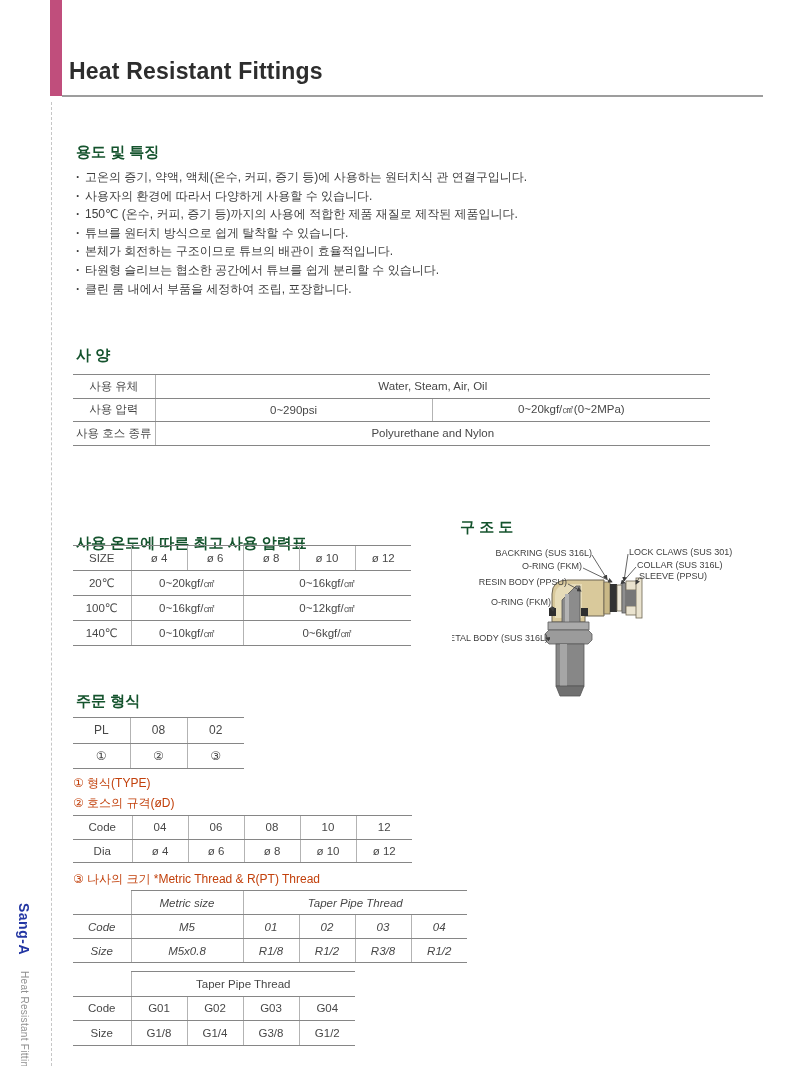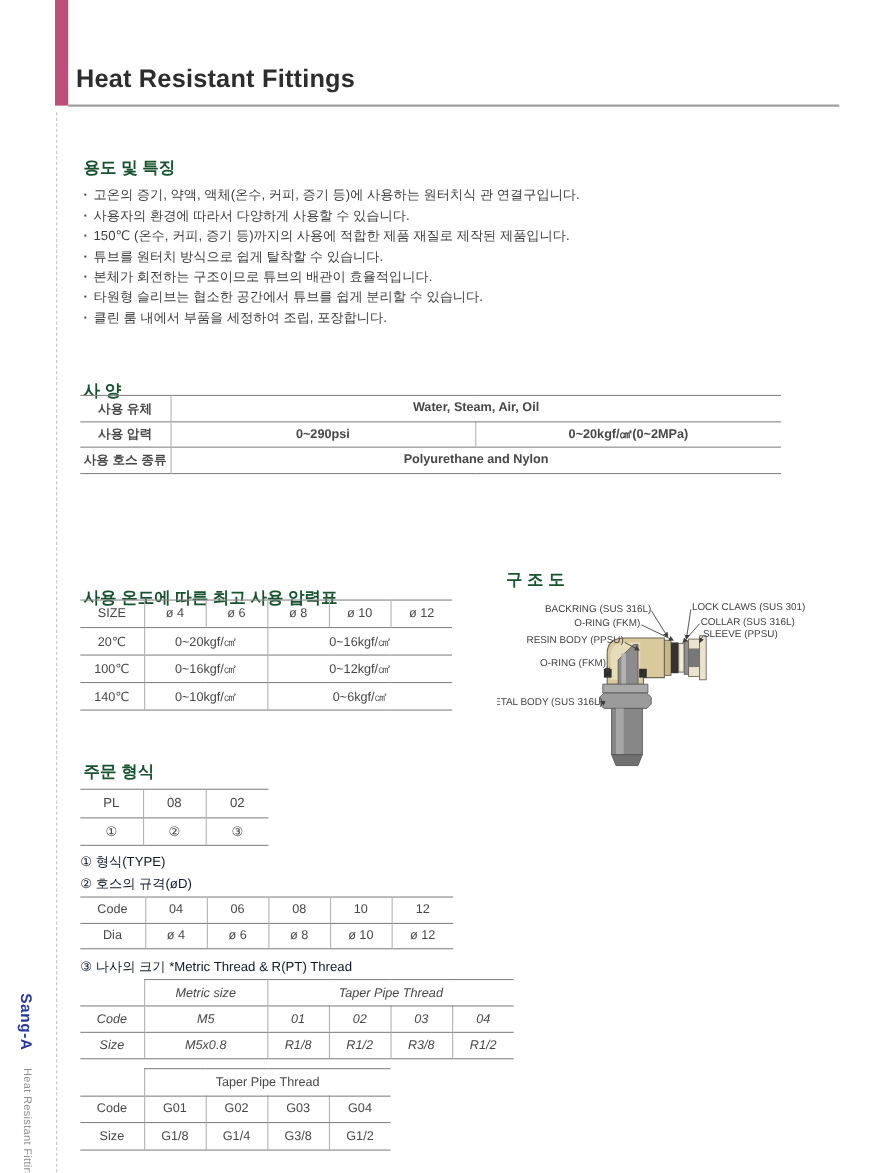--- a/index.html
+++ b/index.html
@@ -4,21 +4,21 @@
 <style>
   html,body{margin:0;padding:0;background:#fff;}
   .page{position:relative;width:790px;height:1066px;background:#fff;overflow:hidden;
         font-family:"Liberation Sans","DejaVu Sans",sans-serif;color:#3c3c3c;}
   .accent-bar{position:absolute;left:50px;top:0;width:12px;height:96px;background:#c04e7c;}
   .dash-line{position:absolute;left:51px;top:102px;height:964px;width:0;border-left:1px dashed #c6c6c6;}
   .page-title{position:absolute;left:69px;top:58px;font-size:23px;font-weight:600;color:#2d2d2d;letter-spacing:0.2px;}
   .title-rule{position:absolute;left:62px;top:95px;width:701px;height:2px;background:#9d9d9d;}
 
   .sec-heading{position:absolute;font-size:15px;font-weight:700;color:#14532d;margin:0;}
-  .note-line{position:absolute;font-size:12px;color:#0f172a;}
+  .note-line{position:absolute;font-size:12px;color:#c2410c;}
 
   .feature-list{position:absolute;left:76px;top:168px;margin:0;padding:0;list-style:none;}
   .feature-list li{font-size:12px;color:#3d3d3d;line-height:18.6px;}
   .feature-list li::before{content:"·";font-weight:700;margin-right:5px;}
 
   table{border-collapse:collapse;table-layout:fixed;position:absolute;}
   td{border-top:1.5px solid #868686;border-bottom:1.5px solid #868686;border-left:1px solid #b3b3b3;
      font-size:11.5px;text-align:center;color:#474747;padding:0 3px;overflow:hidden;white-space:nowrap;}
   td:first-child{border-left:none;}
   td.no-top{border-top:none;}
@@ -51,21 +51,21 @@
     <li>고온의 증기, 약액, 액체(온수, 커피, 증기 등)에 사용하는 원터치식 관 연결구입니다.</li>
     <li>사용자의 환경에 따라서 다양하게 사용할 수 있습니다.</li>
     <li>150℃ (온수, 커피, 증기 등)까지의 사용에 적합한 제품 재질로 제작된 제품입니다.</li>
     <li>튜브를 원터치 방식으로 쉽게 탈착할 수 있습니다.</li>
     <li>본체가 회전하는 구조이므로 튜브의 배관이 효율적입니다.</li>
     <li>타원형 슬리브는 협소한 공간에서 튜브를 쉽게 분리할 수 있습니다.</li>
     <li>클린 룸 내에서 부품을 세정하여 조립, 포장합니다.</li>
   </ul>
 
   <h2 class="sec-heading" style="left:76px;top:346px;">사 양</h2>
-  <table class="spec-table" style="left:73px;top:359px;width:637px;font-weight:bold;">
+  <table class="spec-table" style="left:73px;top:374px;width:637px;">
     <colgroup>
         <col style="width:82px">
         <col style="width:277px">
         <col style="width:278px">
       </colgroup>
     <tbody>
         <tr>
       <td>사용 유체</td>
       <td colspan="2">Water, Steam, Air, Oil</td>
     </tr>

